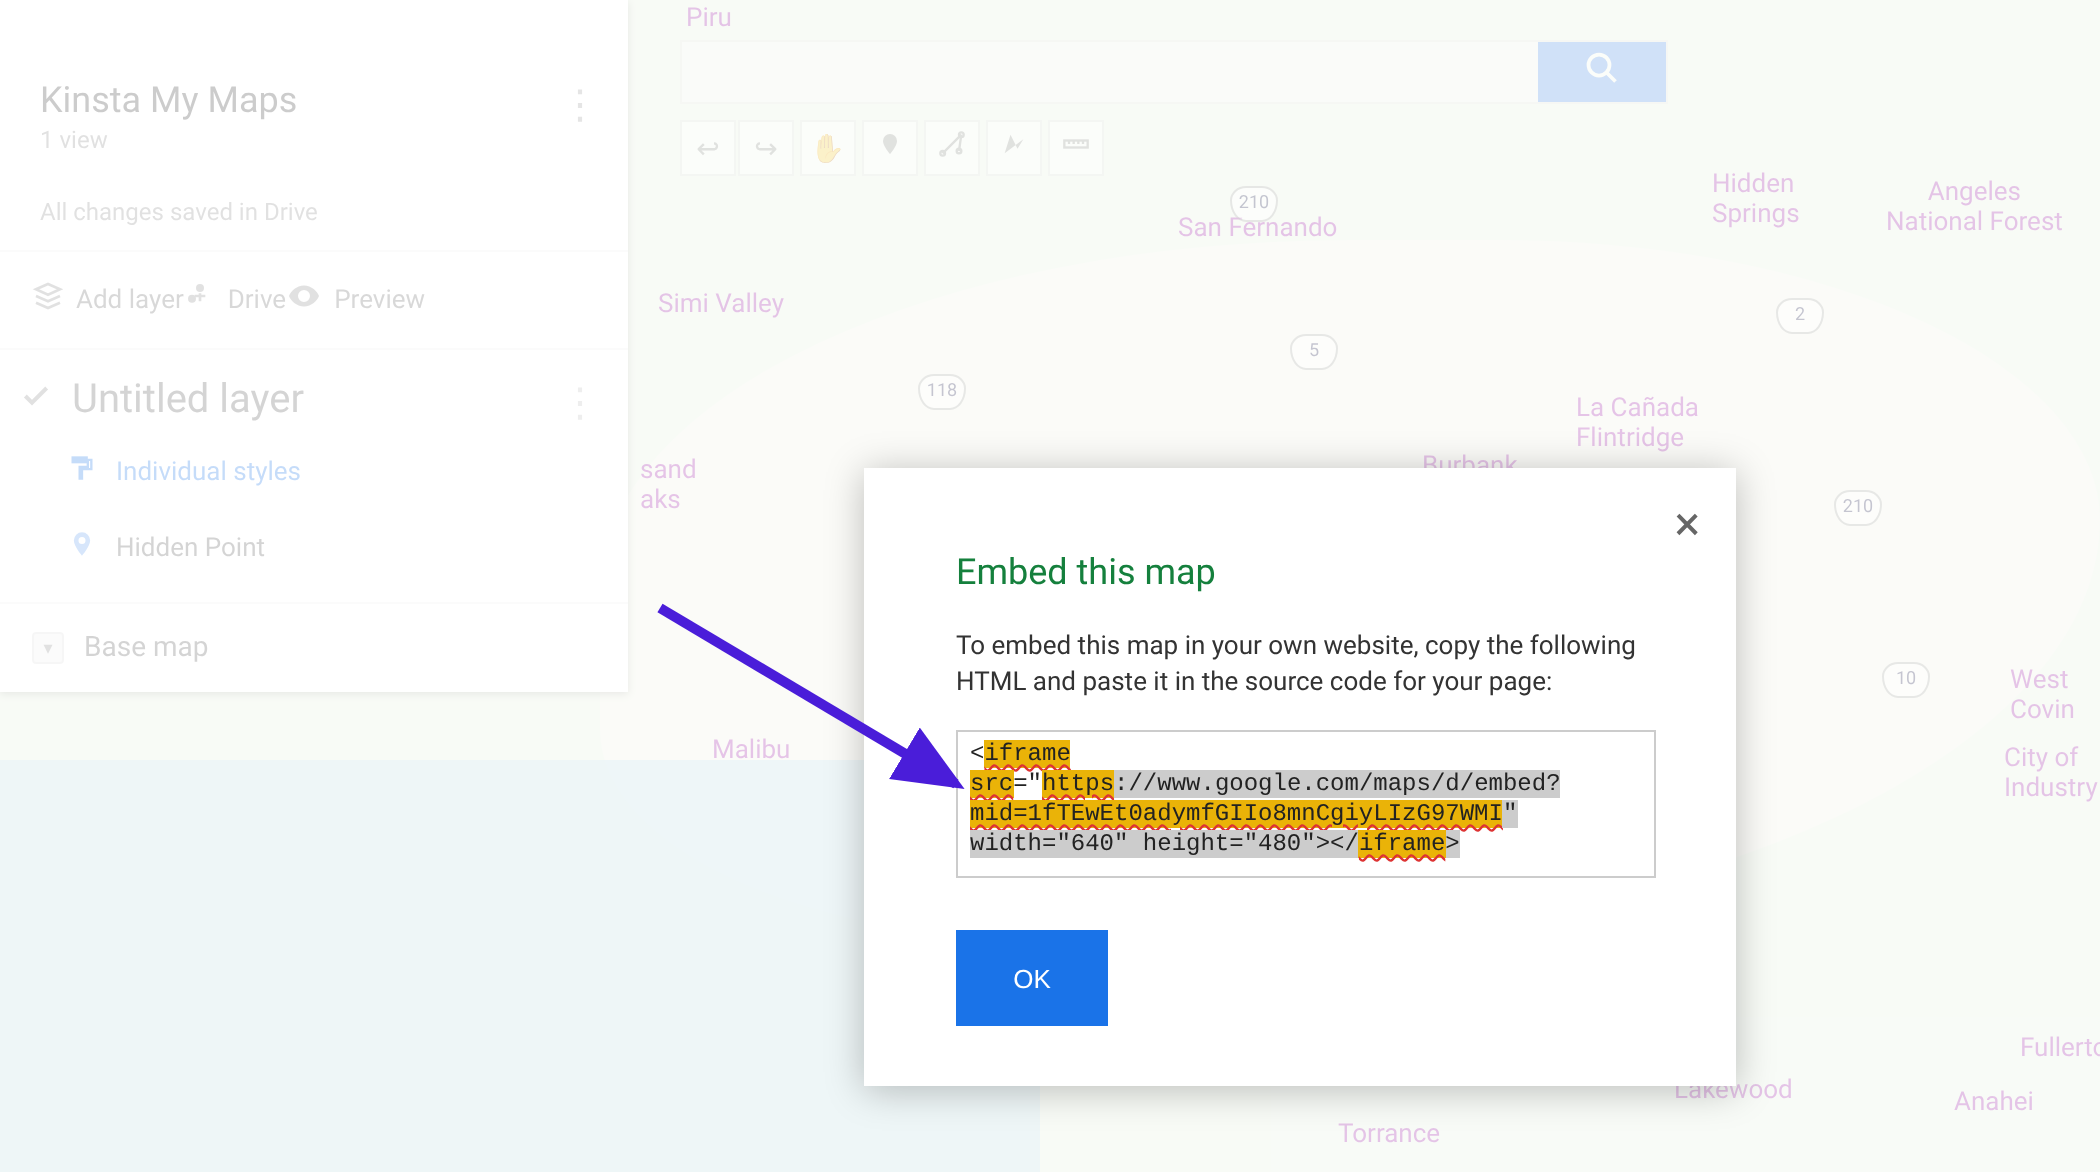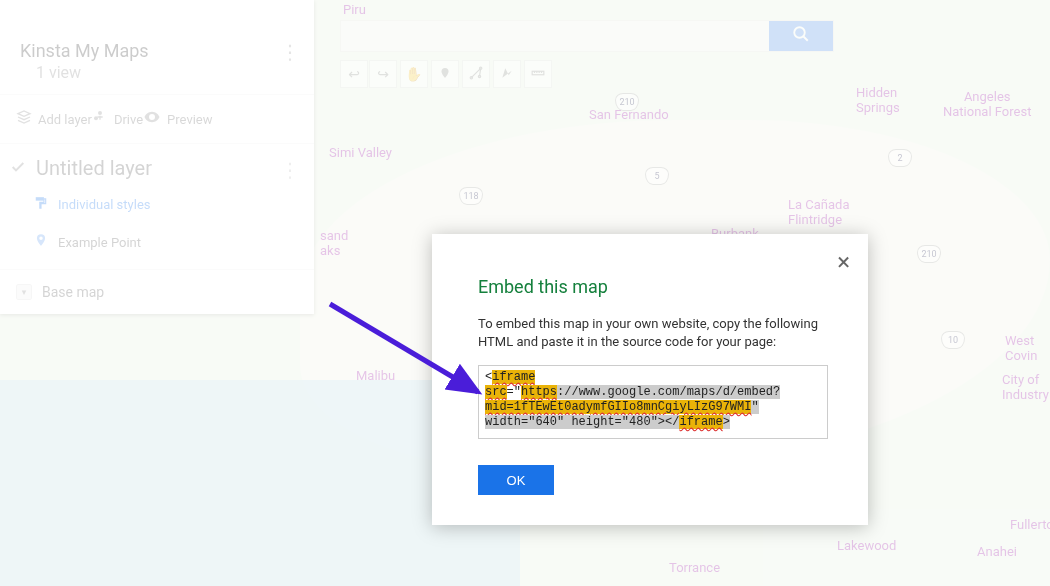--- a/index.html
+++ b/index.html
@@ -30,21 +30,21 @@
     .rs-1 { top: 93px; left: 615px; }
     .rs-2 { top: 167px; left: 645px; }
     .rs-3 { top: 245px; left: 917px; }
     .rs-4 { top: 149px; left: 888px; }
     .rs-5 { top: 187px; left: 459px; }
     .rs-6 { top: 331px; left: 941px; }
     
     .sidebar { position: absolute; top: 0; left: 0; width: 314px; background: #fff; z-index: 20; box-shadow: 0 1px 4px rgba(0,0,0,0.15); }
     .sb-header { padding: 40px 20px 12px; position: relative; opacity: 0.5; }
     .sb-title { font-size: 18px; color: #333; font-weight: 400; }
-    .sb-views { font-size: 16px; color: #888; margin-top: 2px; margin-left: 16px; }
+    .sb-views { font-size: 12px; color: #888; margin-top: 2px; }
     .sb-saved { font-size: 12px; color: #888; margin-top: 22px; }
     .sb-menu-btn { position: absolute; top: 40px; right: 14px; font-size: 20px; color: #999; cursor: pointer; }
     
     .sb-toolbar { display: flex; padding: 13px 16px; border-top: 1px solid #eee; border-bottom: 1px solid #eee; opacity: 0.5; }
     .sb-tool { display: flex; align-items: center; gap: 6px; font-size: 13px; color: #666; cursor: pointer; }
     .sb-tool-icon { font-size: 16px; color: #888; }
     
     .sb-layer { padding: 12px 10px; position: relative; opacity: 0.5; }
     .sb-layer-title { display: flex; align-items: center; gap: 10px; font-size: 20px; color: #555; }
     .sb-layer-menu { position: absolute; top: 14px; right: 14px; font-size: 20px; color: #bbb; cursor: pointer; }
@@ -66,21 +66,21 @@
     
     .overlay { position: absolute; top: 0; left: 0; width: 100%; height: 100%; background: rgba(255,255,255,0.5); z-index: 40; }
     
     .dialog { position: absolute; top: 234px; left: 432px; width: 436px; background: #fff; box-shadow: 0 2px 18px rgba(0,0,0,0.25); z-index: 60; padding: 42px 46px 30px; }
     .dialog-close { position: absolute; top: 16px; right: 18px; font-size: 24px; color: #666; cursor: pointer; line-height: 1; }
     .dialog-title { font-size: 18px; color: #15803d; font-weight: 400; margin-bottom: 18px; }
     .dialog-desc { font-size: 13px; color: #333; line-height: 1.4; margin-bottom: 14px; }
     .embed-box { width: 350px; min-height: 74px; border: 1px solid #ccc; padding: 4px 6px; font-family: 'Courier New', monospace; font-size: 12px; line-height: 1.25; color: #222; resize: none; background: #fff; overflow: hidden; }
     .embed-box .hl { background: #eab308; text-decoration: underline; text-decoration-color: #d33; text-decoration-style: wavy; }
     .embed-box .hl2 { background: #ccc; }
-    .dialog-ok { margin-top: 26px; width: 76px; height: 30px; background: #1a73e8; color: #fff; border: none; font-size: 13px; font-weight: 500; cursor: pointer; }
+    .dialog-ok { margin-top: 26px; width: 76px; height: 48px; background: #1a73e8; color: #fff; border: none; font-size: 13px; font-weight: 500; cursor: pointer; }
     
     .arrow { position: absolute; top: 296px; left: 324px; z-index: 70; pointer-events: none; }
   </style>
 </head>
 <body>
 
 <div class="map-bg"></div>
 
 <div class="map-label ml-piru">Piru</div>
 <div class="map-label ml-simi">Simi Valley</div>
@@ -107,20 +107,21 @@
 <div class="route-shield rs-2">5</div>
 <div class="route-shield rs-3">210</div>
 <div class="route-shield rs-4">2</div>
 <div class="route-shield rs-5">118</div>
 <div class="route-shield rs-6">10</div>
 
 <div class="sidebar">
   <div class="sb-header">
     <div class="sb-title">Kinsta My Maps</div>
     <div class="sb-views">1 view</div>
+    <div class="sb-saved">All changes saved in Drive</div>
     <div class="sb-menu-btn">
       <span>⋮</span>
     </div>
   </div>
 
   <div class="sb-toolbar">
     <div class="sb-tool">
       <span class="sb-tool-icon">
         <svg width="16" height="16" viewBox="0 0 24 24" fill="#888">
             <path d="M3 7l9-4 9 4-9 4-9-4zm0 5l9 4 9-4M3 17l9 4 9-4" stroke="#888" stroke-width="2" fill="none"></path>
@@ -168,21 +169,21 @@
           </svg>
       </span>
       <span>Individual styles</span>
     </div>
     <div class="sb-point">
       <span class="pin-icon">
         <svg width="14" height="18" viewBox="0 0 24 24" fill="#1a73e8" opacity="0.7">
             <path d="M12 2a7 7 0 00-7 7c0 5 7 13 7 13s7-8 7-13a7 7 0 00-7-7zm0 10a3 3 0 110-6 3 3 0 010 6z"></path>
           </svg>
       </span>
-      <span>Example Point</span>
+      <span>Hidden Point</span>
     </div>
   </div>
 
   <div class="sb-basemap">
     <span class="chev">▾</span>
     <span>Base map</span>
   </div>
 </div>
 
 <div class="search-bar">

